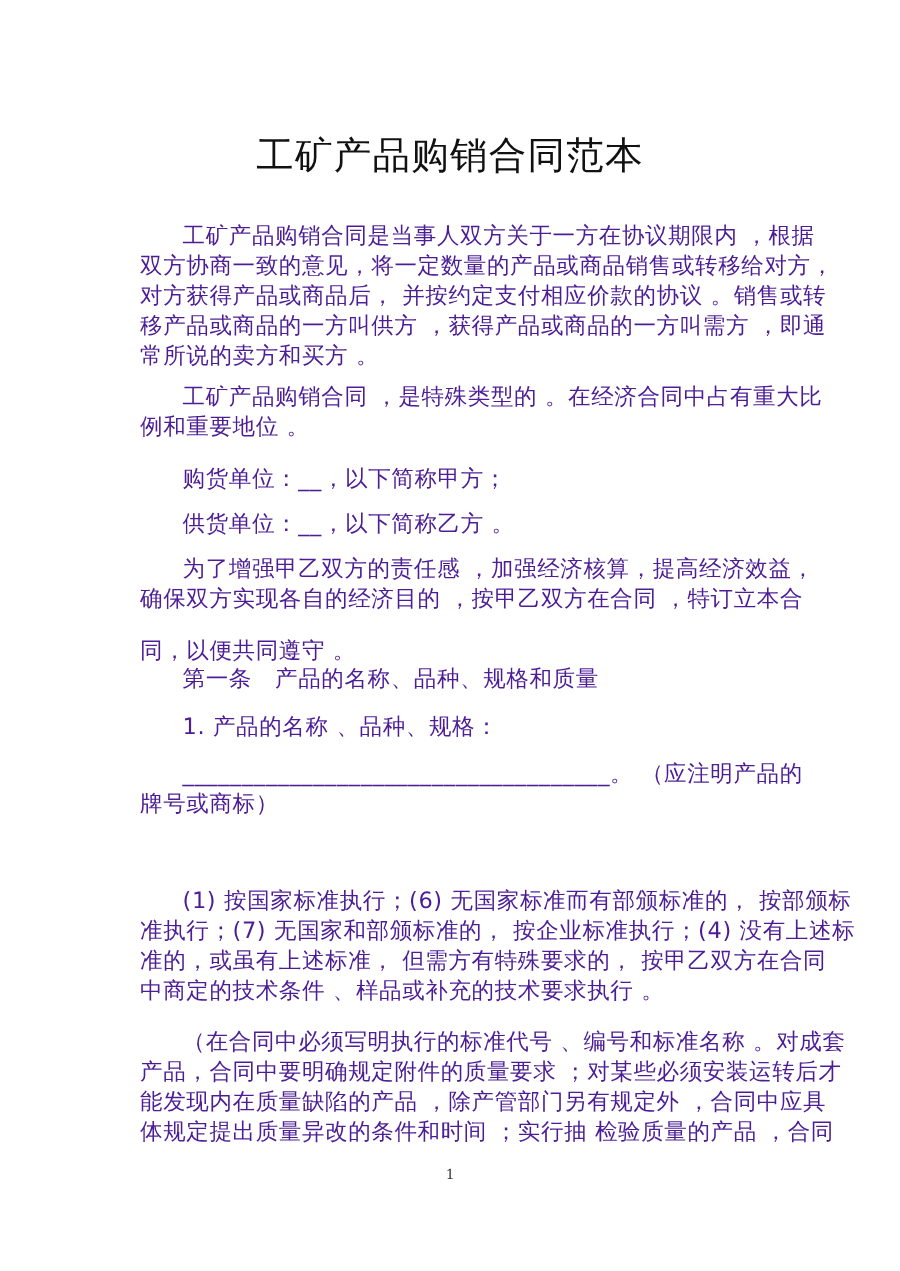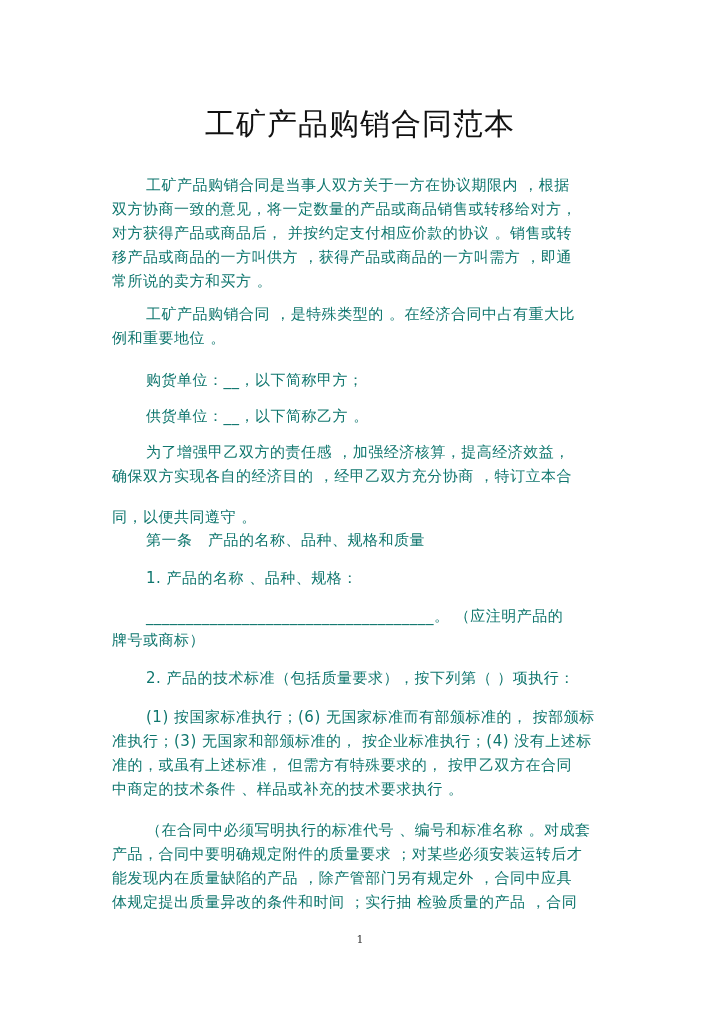--- a/index.html
+++ b/index.html
@@ -2,22 +2,22 @@
 <html><head>
   <meta charset="utf-8">
   <style>
     html, body { margin: 0; padding: 0; background: #ffffff; }
     body { width: 720px; height: 1017px; position: relative; overflow: hidden;
            font-family: "DejaVu Sans", "Liberation Sans", sans-serif; color: #1a1a1a; }
     .page { position: absolute; left: 0; top: 0; width: 720px; height: 1017px; background: #fff; }
     .title { position: absolute; top: 104px; left: 0; width: 720px; text-align: center;
              font-family: Liberation Sans, sans-serif; font-size: 30px;
              letter-spacing: 1px; color: #111; }
-    .line { position: absolute; left: 112px; white-space: nowrap; font-size: 15px;
-            letter-spacing: 0.5px; color: #0f766e; }
+    .line { position: absolute; left: 112px; white-space: nowrap; font-size: 18px;
+            letter-spacing: 0.5px; color: #4c1d95; }
     .indent { left: 146px; }
     .pagenum { position: absolute; top: 933px; left: 0; width: 720px; text-align: center;
                font-family: "DejaVu Serif", "Liberation Serif", serif; font-size: 11px; color: #333; }
   </style>
 </head>
 <body>
 
 <div class="page">
   <div class="title">工矿产品购销合同范本</div>
 
@@ -27,34 +27,33 @@
   <div class="line" style="top:224px">对方获得产品或商品后， 并按约定支付相应价款的协议 。销售或转</div>
   <div class="line" style="top:272px">常所说的卖方和买方 。</div>
 
   <div class="line indent" style="top:305px">工矿产品购销合同 ，是特殊类型的 。在经济合同中占有重大比</div>
   <div class="line" style="top:329px">例和重要地位 。</div>
 
   <div class="line indent" style="top:371px">购货单位：__，以下简称甲方；</div>
   <div class="line indent" style="top:407px">供货单位：__，以下简称乙方 。</div>
 
   <div class="line indent" style="top:443px">为了增强甲乙双方的责任感 ，加强经济核算，提高经济效益，</div>
-  <div class="line" style="top:467px">确保双方实现各自的经济目的 ，经甲乙双方充分协商 ，特订立本合</div>
+  <div class="line" style="top:467px">确保双方实现各自的经济目的 ，按甲乙双方在合同 ，特订立本合</div>
   <div class="line" style="top:508px">同，以便共同遵守 。</div>
 
   <div class="line indent" style="top:531px">第一条　产品的名称、品种、规格和质量</div>
 
   <div class="line indent" style="top:569px">1. 产品的名称 、品种、规格：</div>
 
   <div class="line indent" style="top:607px">____________________________________。 （应注明产品的</div>
   <div class="line" style="top:631px">牌号或商标）</div>
 
-  <div class="line indent" style="top:669px">2. 产品的技术标准（包括质量要求），按下列第（  ）项执行：</div>
 
   <div class="line indent" style="top:708px">(1) 按国家标准执行；(6) 无国家标准而有部颁标准的， 按部颁标</div>
-  <div class="line" style="top:732px">准执行；(3) 无国家和部颁标准的， 按企业标准执行；(4) 没有上述标</div>
+  <div class="line" style="top:732px">准执行；(7) 无国家和部颁标准的， 按企业标准执行；(4) 没有上述标</div>
   <div class="line" style="top:756px">准的，或虽有上述标准， 但需方有特殊要求的， 按甲乙双方在合同</div>
   <div class="line" style="top:780px">中商定的技术条件 、样品或补充的技术要求执行 。</div>
 
   <div class="line indent" style="top:821px">（在合同中必须写明执行的标准代号 、编号和标准名称 。对成套</div>
   <div class="line" style="top:869px">能发现内在质量缺陷的产品 ，除产管部门另有规定外 ，合同中应具</div>
   <div class="line" style="top:845px">产品，合同中要明确规定附件的质量要求 ；对某些必须安装运转后才</div>
   <div class="line" style="top:893px">体规定提出质量异改的条件和时间 ；实行抽  检验质量的产品 ，合同</div>
 
   <div class="pagenum">1</div>
 </div>

